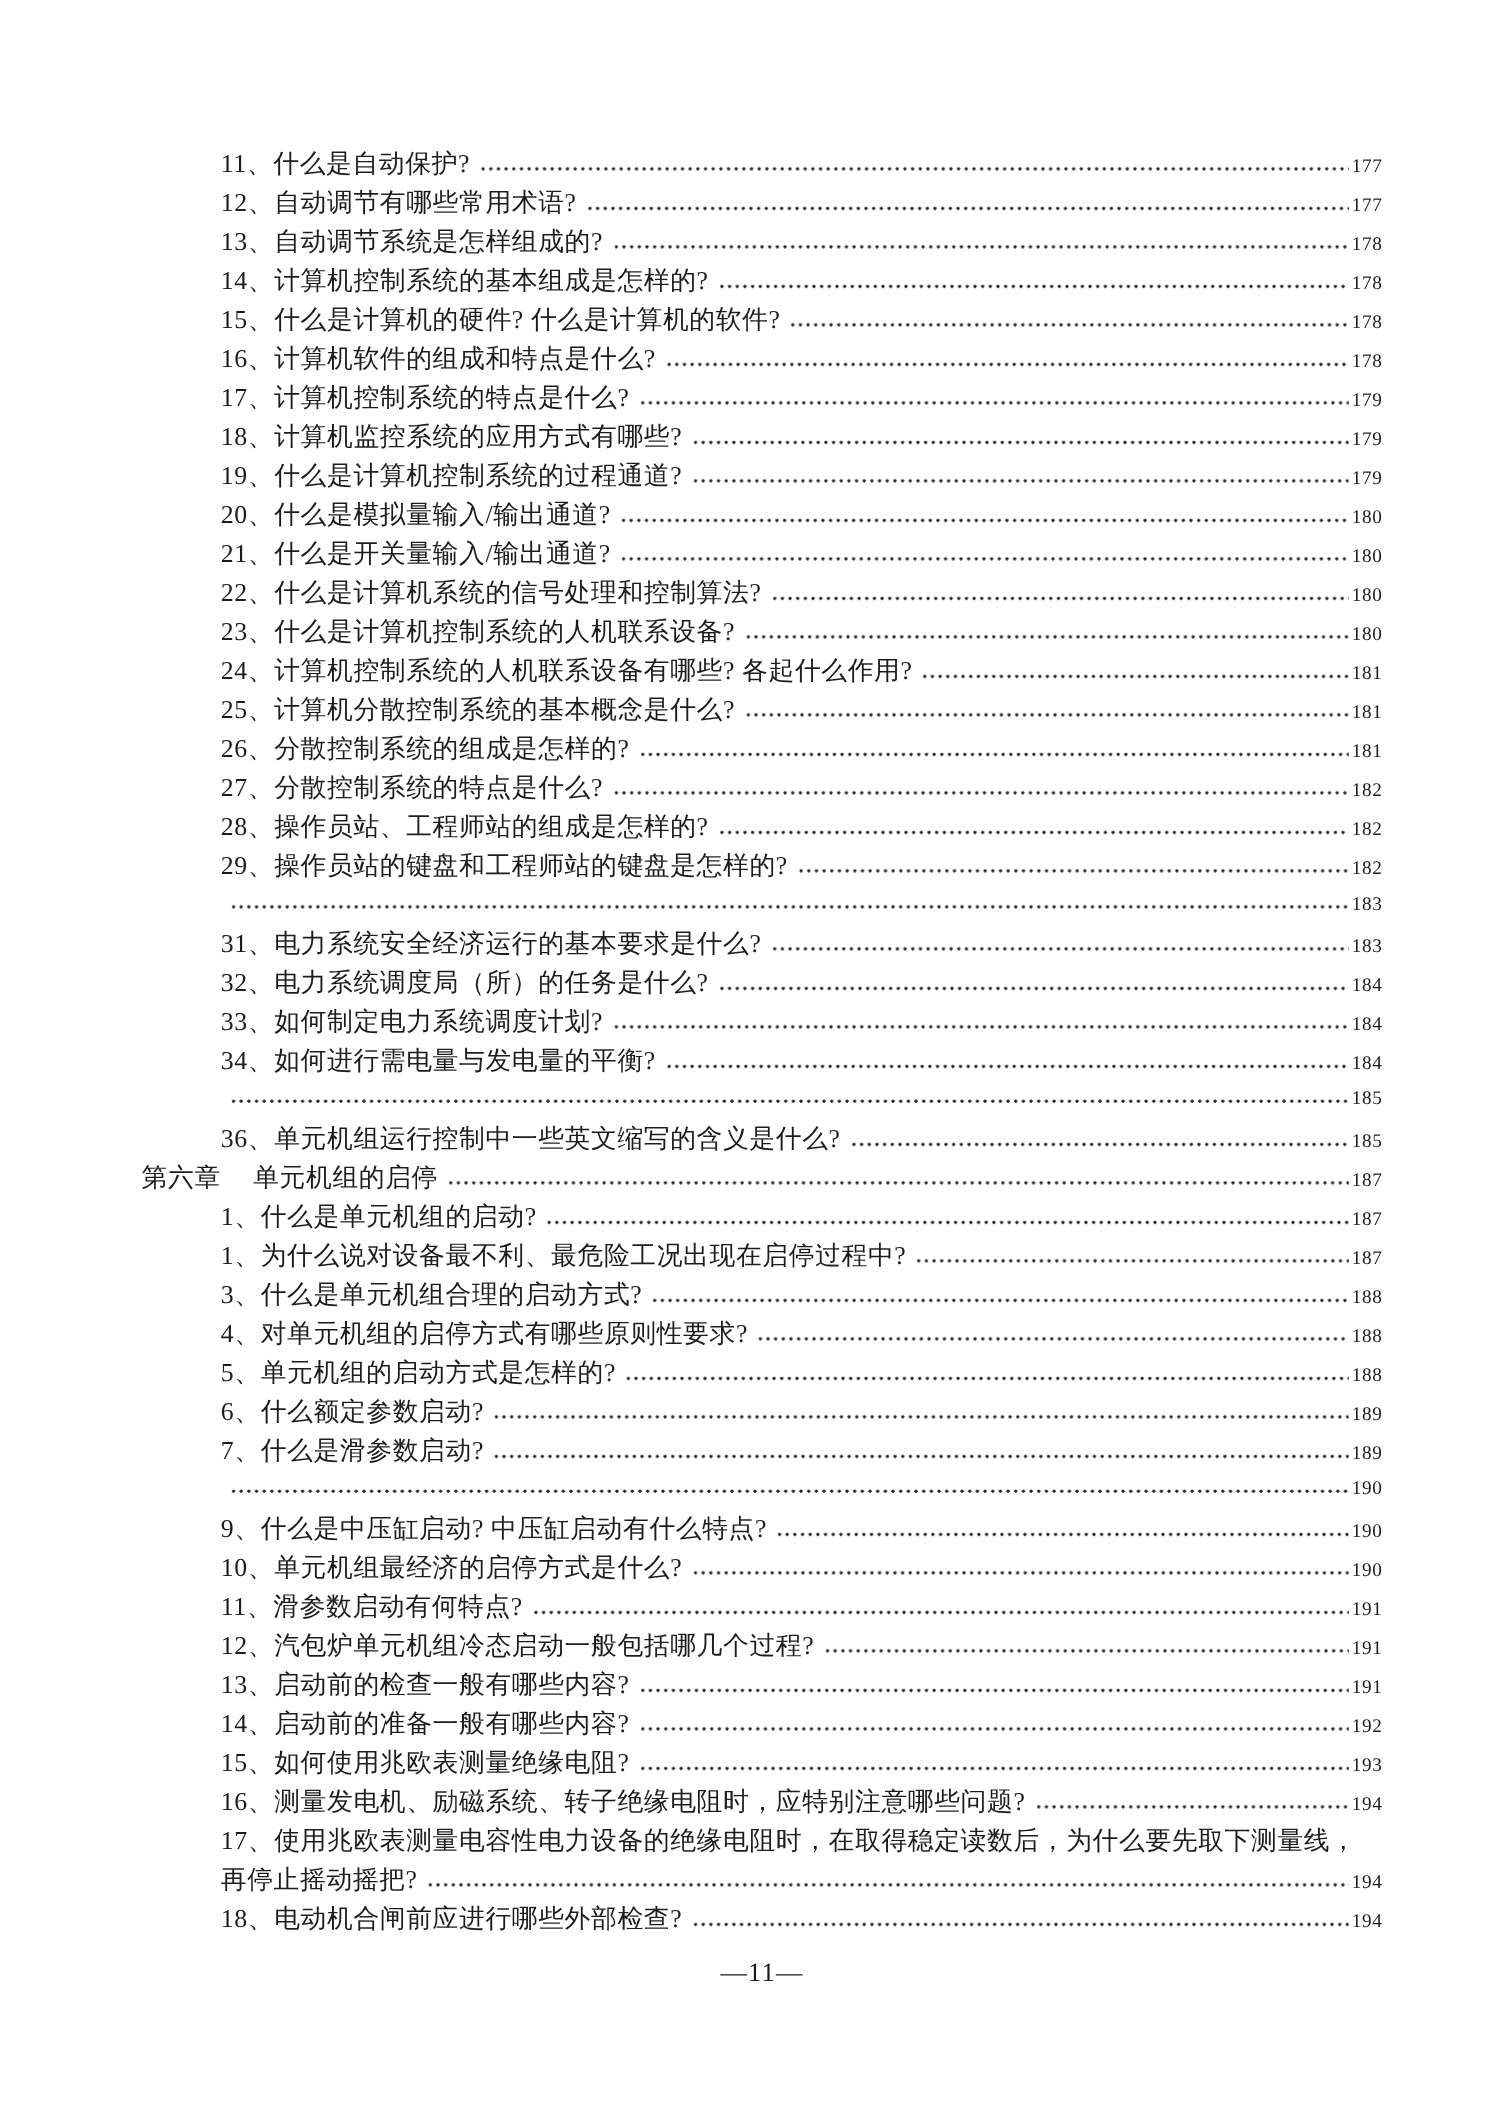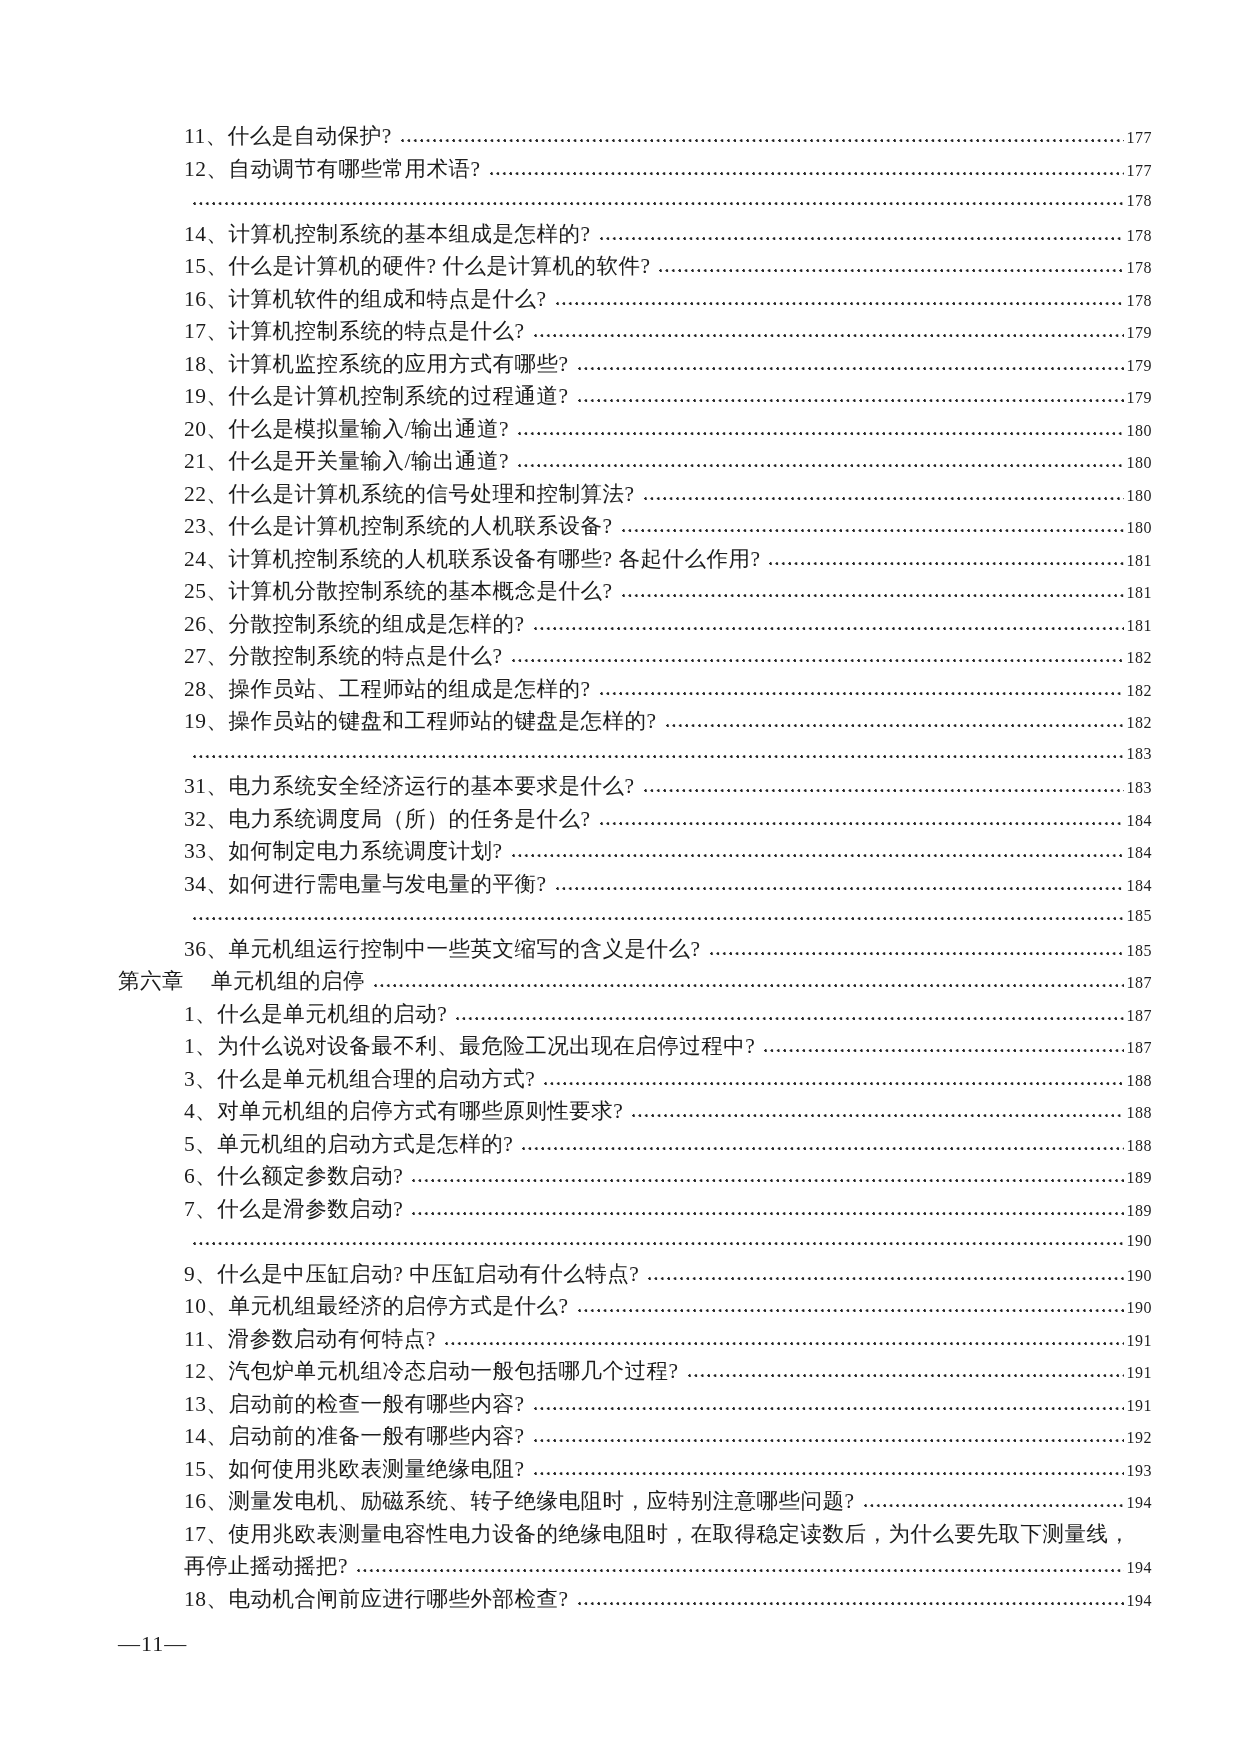--- a/index.html
+++ b/index.html
@@ -35,20 +35,21 @@
     height: 5px;
     min-width: 0;
     margin: 0 3px 0 9px;
     background-image: radial-gradient(circle at 1.6px 2.6px, #262626 1.15px, transparent 1.5px);
     background-size: 6.4px 5px;
     background-repeat: repeat-x;
   }
   .pg { flex: 0 0 auto; font-size: 16px; }
   .footer {
     margin-top: 16px;
+    text-align: center;
     font-size: 22px;
     letter-spacing: 1px;
   }
 </style>
 </head>
 <body>
 
 <main class="page">
 
   <ol class="toc-list">
@@ -61,20 +62,21 @@
 
     <li class="row entry">
 
       <span class="txt">12、自动调节有哪些常用术语?</span>
       <span class="leader"></span>
       <span class="pg">177</span>
     </li>
 
     <li class="row entry">
 
+      <span class="txt">13、自动调节系统是怎样组成的?</span>
       <span class="leader"></span>
       <span class="pg">178</span>
     </li>
 
     <li class="row entry">
 
       <span class="txt">14、计算机控制系统的基本组成是怎样的?</span>
       <span class="leader"></span>
       <span class="pg">178</span>
     </li>
@@ -172,21 +174,21 @@
 
     <li class="row entry">
 
       <span class="txt">28、操作员站、工程师站的组成是怎样的?</span>
       <span class="leader"></span>
       <span class="pg">182</span>
     </li>
 
     <li class="row entry">
 
-      <span class="txt">19、操作员站的键盘和工程师站的键盘是怎样的?</span>
+      <span class="txt">29、操作员站的键盘和工程师站的键盘是怎样的?</span>
       <span class="leader"></span>
       <span class="pg">182</span>
     </li>
 
     <li class="row entry">
 
       <span class="leader"></span>
       <span class="pg">183</span>
     </li>
 

